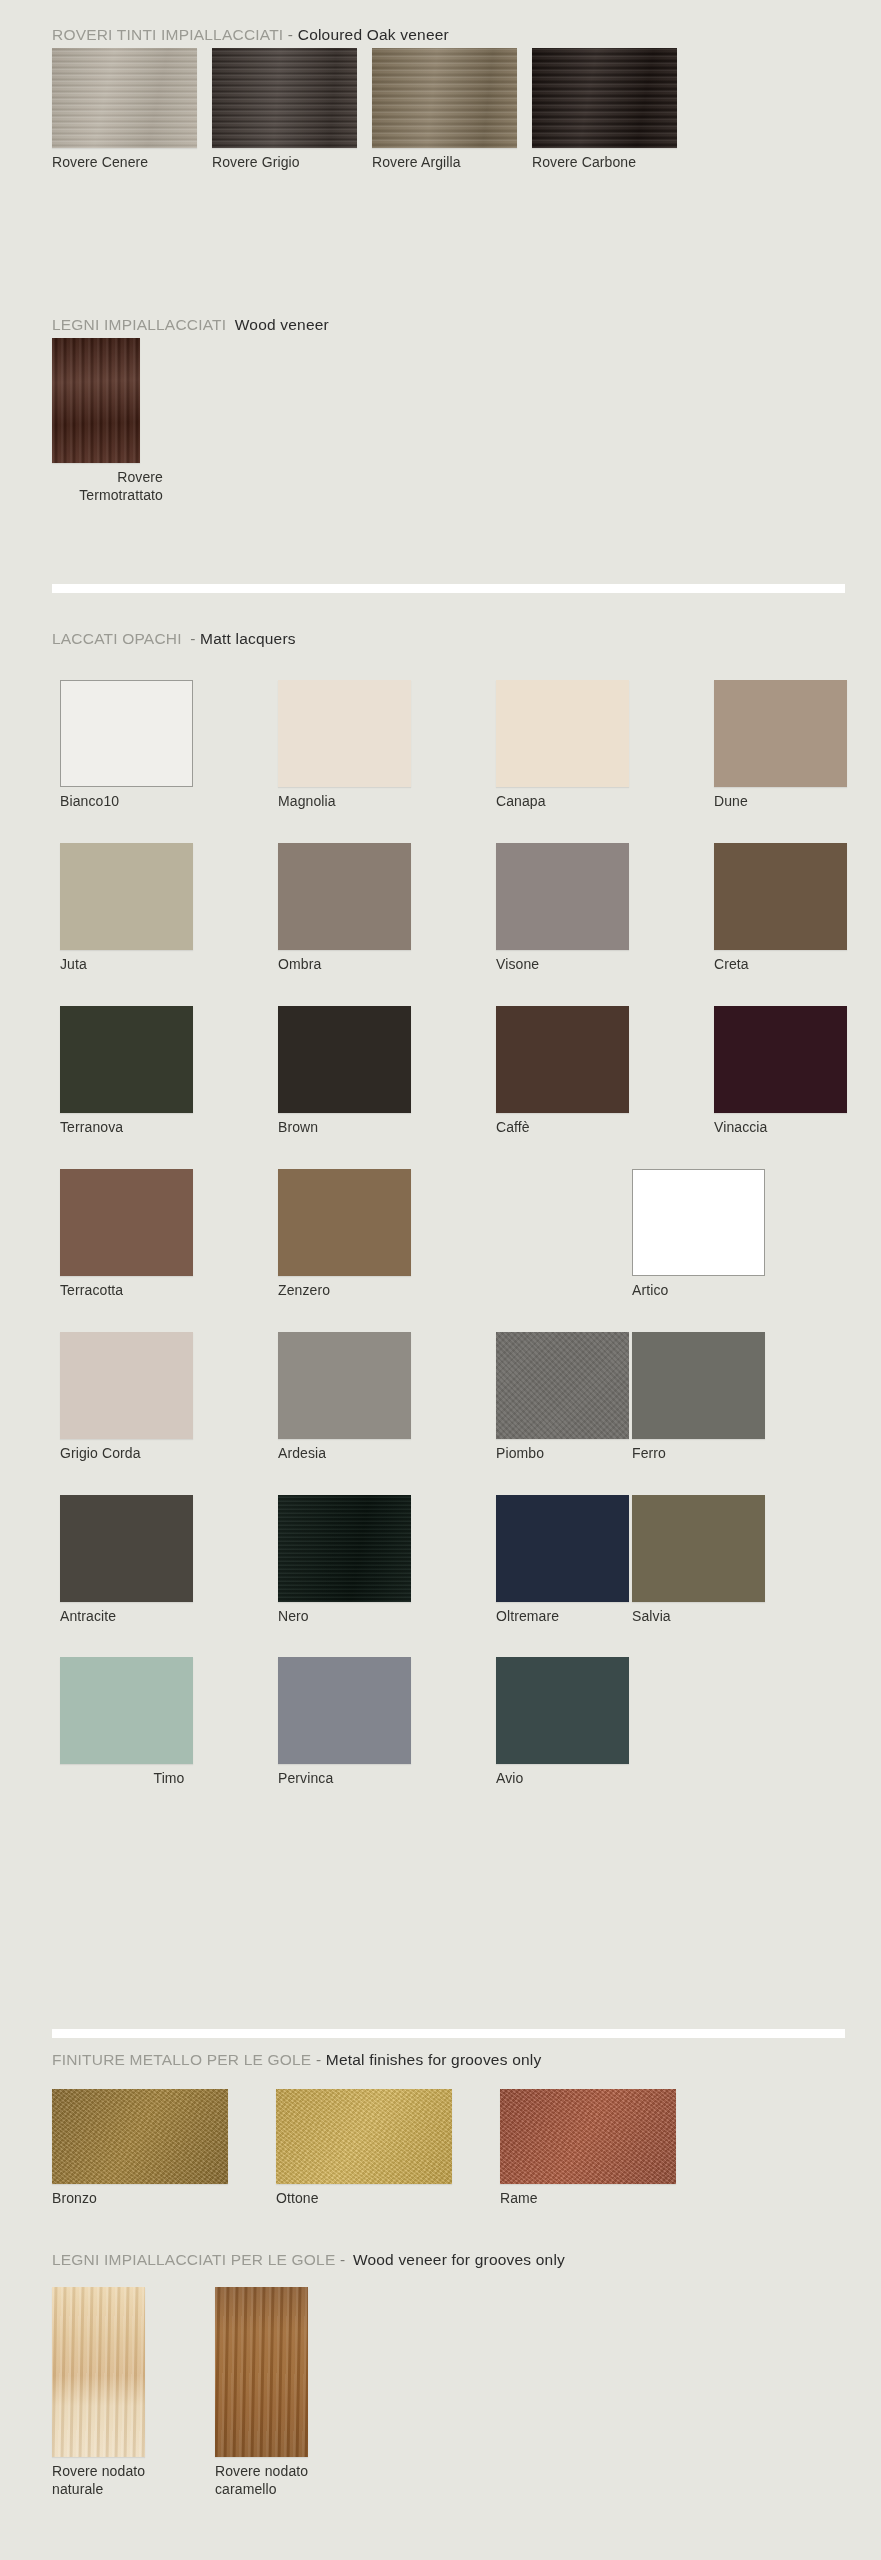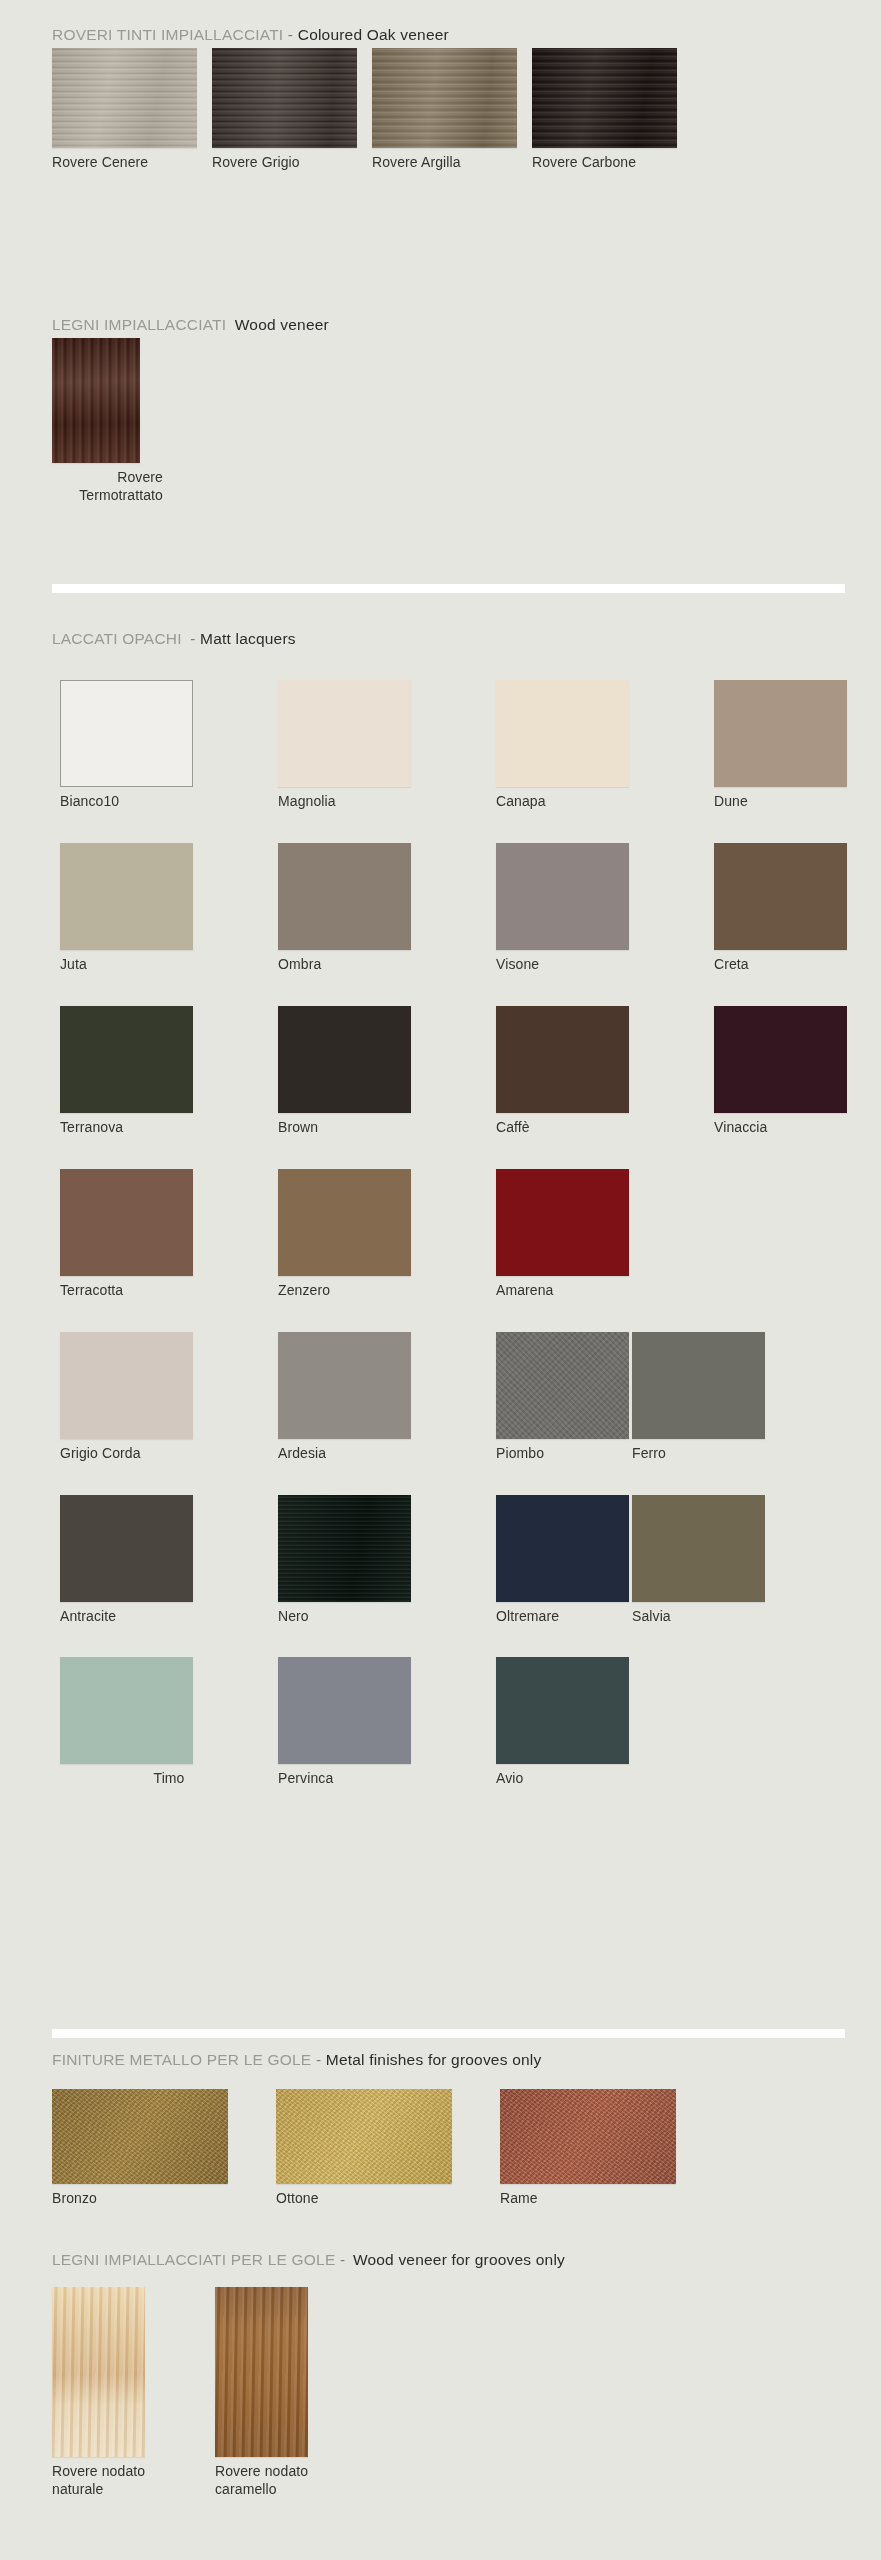--- a/index.html
+++ b/index.html
@@ -224,26 +224,26 @@
     </div>
 
     <div class="cell">
       <span class="chip" style="background:#7a5b4b;"></span>
       <div class="caption">Terracotta</div>
     </div>
     <div class="cell">
       <span class="chip" style="background:#846b4f;"></span>
       <div class="caption">Zenzero</div>
     </div>
-    <div class="cell">
-      <span class="chip" style="background:#7d1116;"></span>
-      <div class="caption">Amarena</div>
-    </div>
     <div class="cell" style="width:136px;"></div>
 
+    <div class="cell">
+      <span class="chip bordered" style="background:#ffffff;"></span>
+      <div class="caption">Artico</div>
+    </div>
     <div class="cell">
       <span class="chip" style="background:#d3c8bf;"></span>
       <div class="caption">Grigio Corda</div>
     </div>
     <div class="cell">
       <span class="chip" style="background:#908c85;"></span>
       <div class="caption">Ardesia</div>
     </div>
     <div class="cell" style="width:136px;">
       <span class="chip" style="background:

